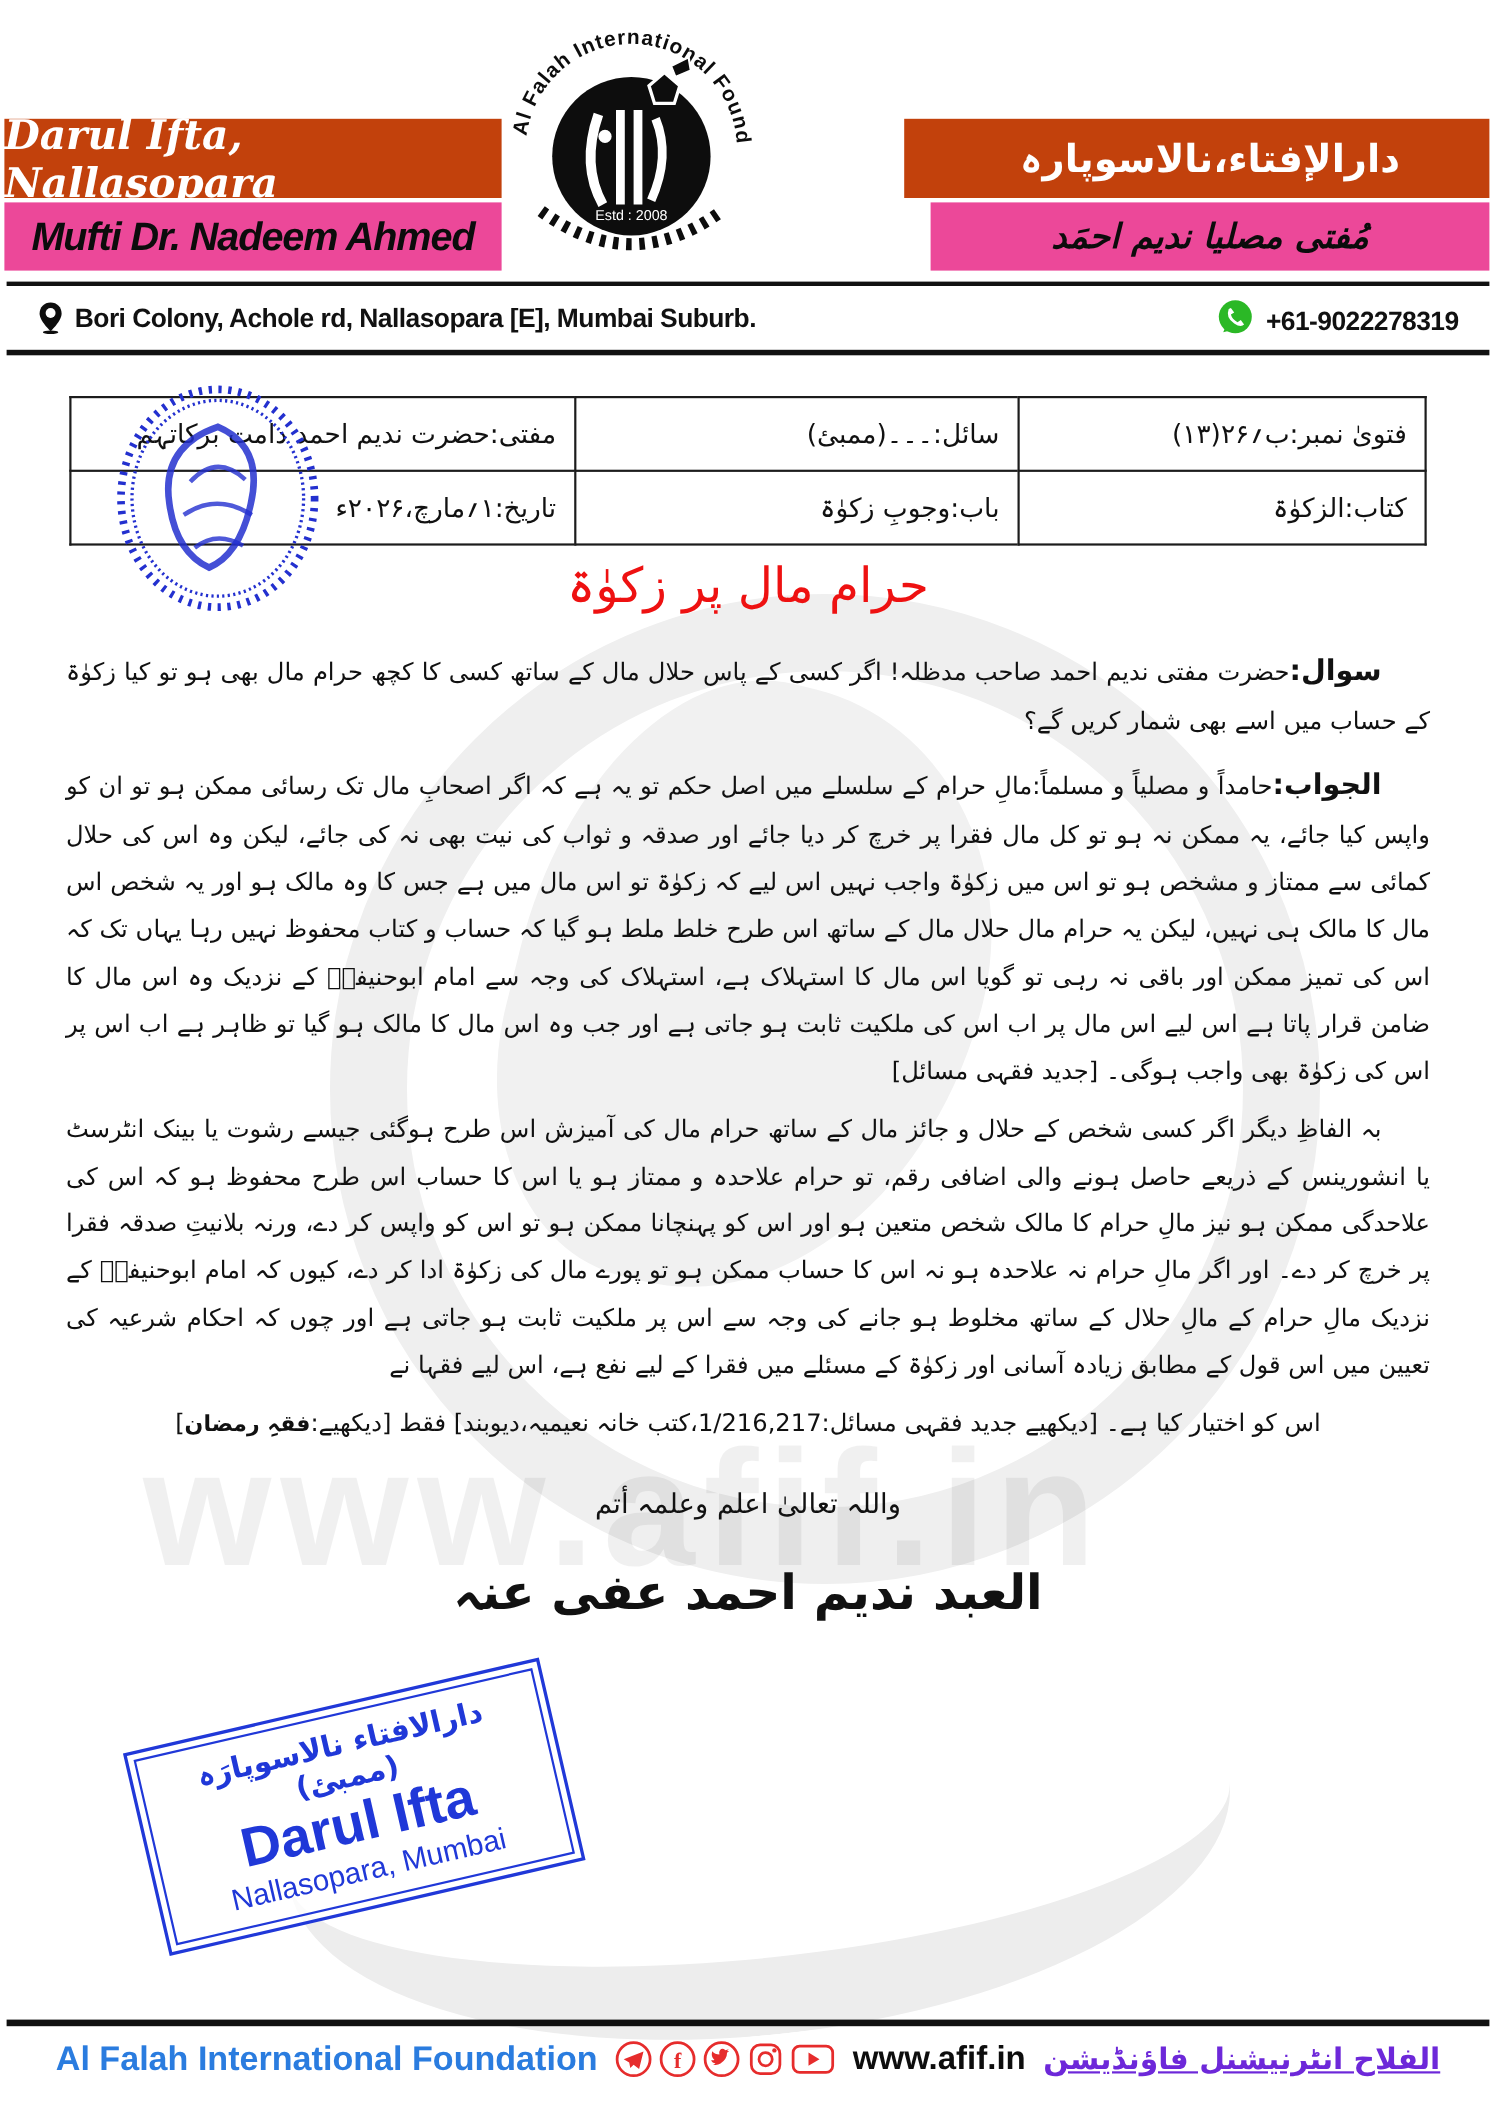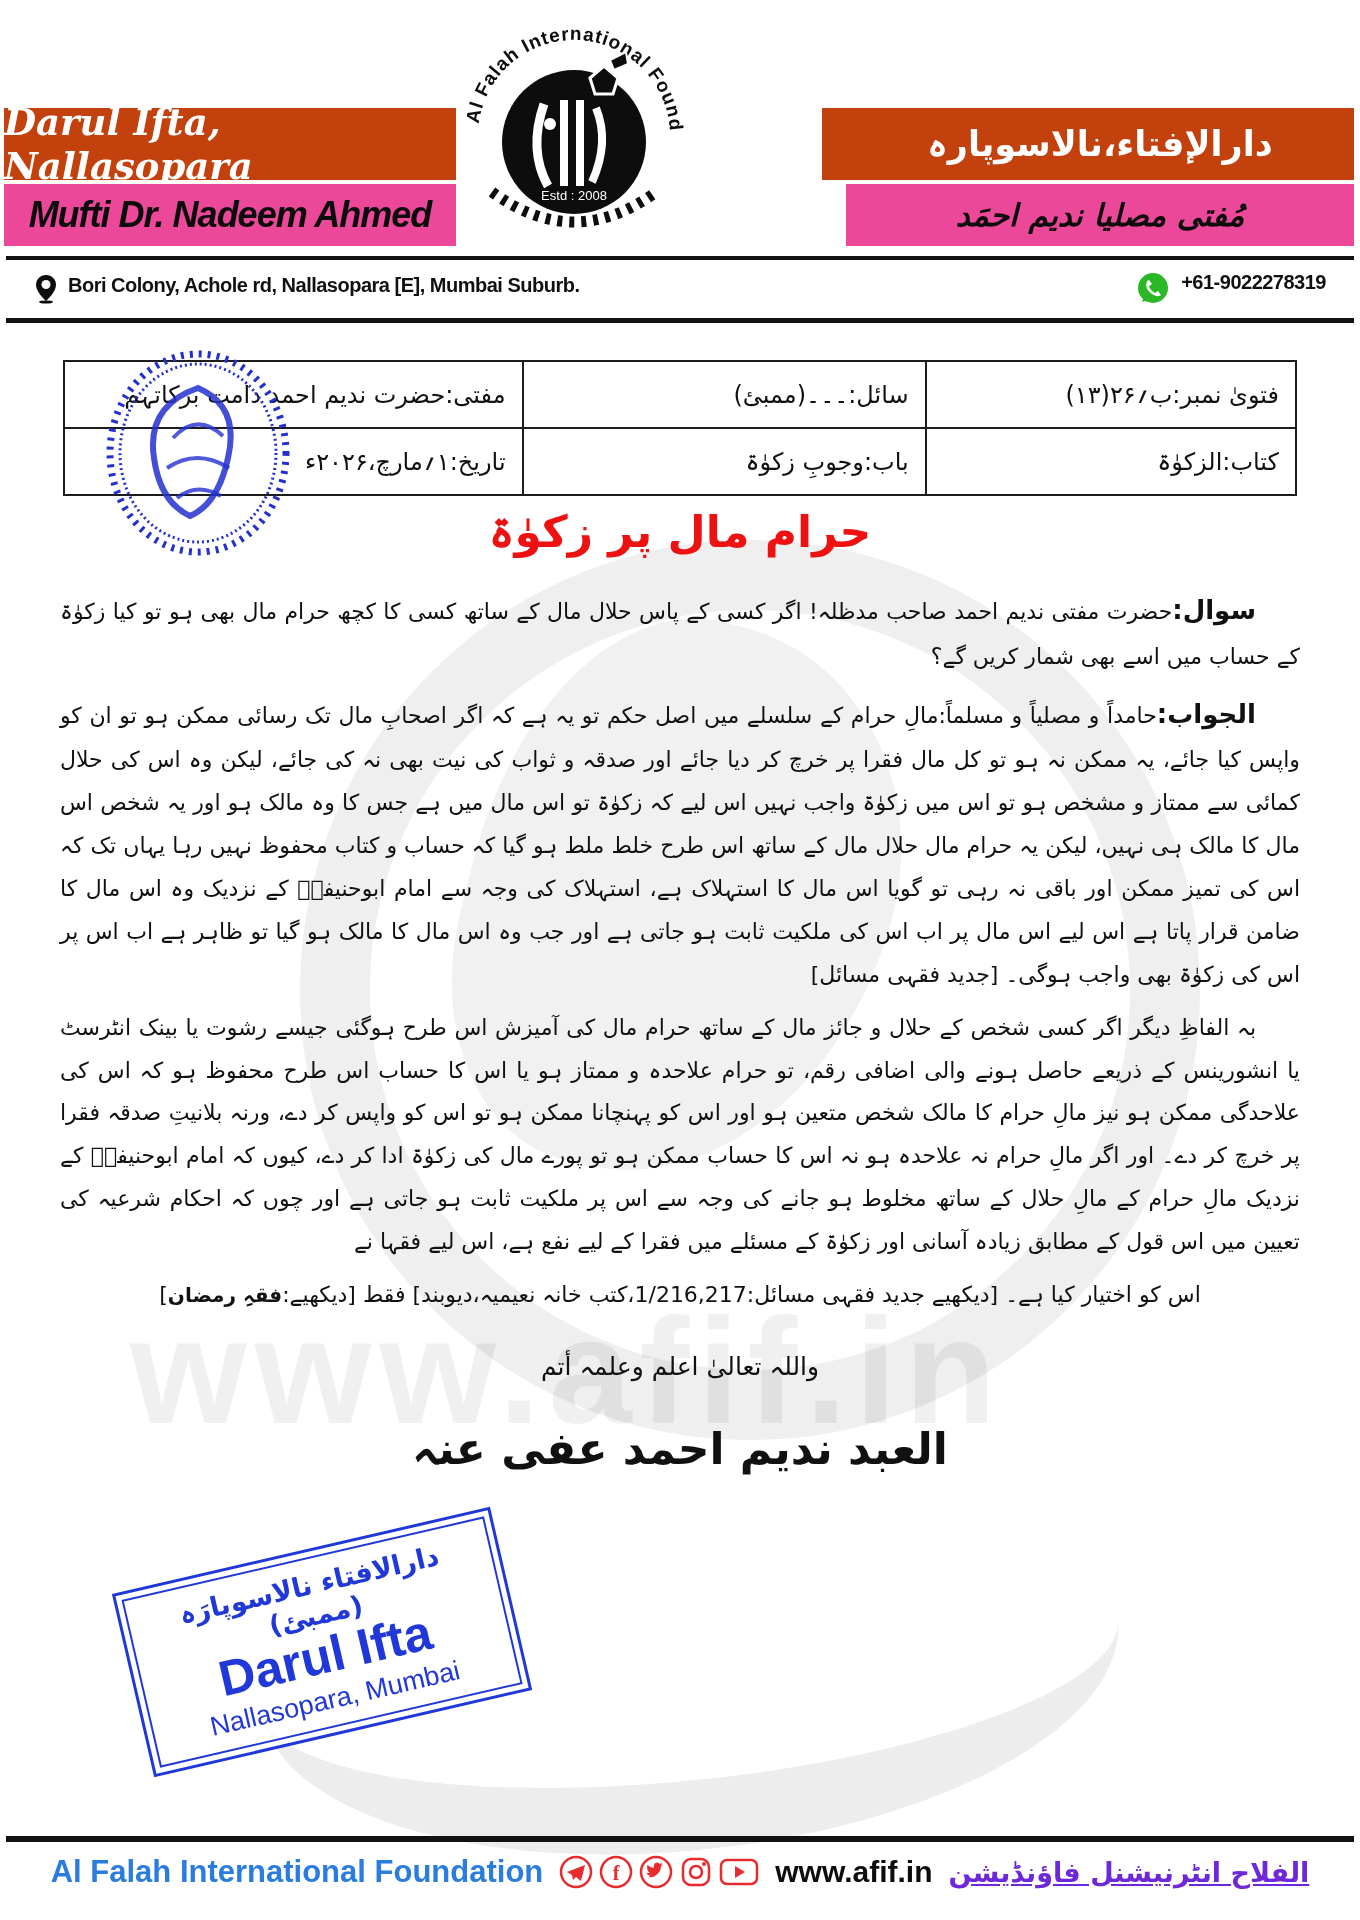--- a/index.html
+++ b/index.html
@@ -25,31 +25,31 @@
            font-weight:bold;font-size:36px;letter-spacing:-1px;}
   .hr-black{right:6px;top:108px;width:508px;height:72px;font-size:35px;font-weight:bold;direction:rtl;padding-left:24px;}
   .hr-gray{right:6px;top:184px;width:508px;height:62px;font-size:31px;font-weight:bold;direction:rtl;}
   .logo{position:absolute;left:452px;top:4px;width:244px;height:246px;z-index:2;}
   
   .rule{position:absolute;left:6px;right:6px;background:#111;z-index:1;}
   .rule-a{top:256px;height:4px;}
   .rule-b{top:318px;height:5px;}
   .addr-row{position:absolute;top:262px;left:0;right:0;height:54px;display:flex;align-items:center;
             justify-content:space-between;padding:0 34px;z-index:1;}
-  .addr-left,.addr-right{display:flex;align-items:flex-start;gap:10px;font-family:"Liberation Sans",sans-serif;
-            font-weight:bold;font-size:20px;letter-spacing:-0.5px;}
+  .addr-left,.addr-right{display:flex;align-items:flex-end;gap:10px;font-family:"Liberation Sans",sans-serif;
+            font-weight:bold;font-size:24px;letter-spacing:-0.5px;}
   
   .ftable{position:absolute;top:360px;left:63px;width:1234px;border-collapse:collapse;direction:rtl;z-index:1;}
   .ftable td{border:2px solid #1c1c1c;height:61px;font-size:24px;text-align:right;padding:2px 16px 2px 6px;
              white-space:nowrap;}
   .col1{width:360px;} .col2{width:400px;} .col3{width:440px;}
   .seal{position:absolute;left:103px;top:348px;width:190px;height:210px;z-index:3;}
   
   .fatwa-title{position:absolute;top:506px;left:0;width:100%;text-align:center;z-index:1;
-               color:#ee1111;font-size:44px;font-weight:bold;direction:rtl;}
+               color:#ee1111;font-size:44px;font-weight:normal;direction:rtl;}
   .body-flow{position:absolute;top:585px;left:60px;width:1240px;z-index:1;direction:rtl;
              text-align:justify;font-size:22px;line-height:1.95;}
   .para{margin:0 0 10px 0;text-indent:44px;}
   .lbl{font-weight:bold;font-size:26px;}
   .ref-line{text-align:center;text-indent:0;margin-top:4px;}
   .ref-bold{font-weight:bold;font-size:20px;}
   .closing{text-align:center;text-indent:0;font-size:25px;margin-top:26px;}
   .sig-name{text-align:center;font-size:44px;font-weight:bold;margin-top:14px;letter-spacing:2px;}
   .sig-title{text-align:center;font-size:27px;margin-top:10px;}
   

